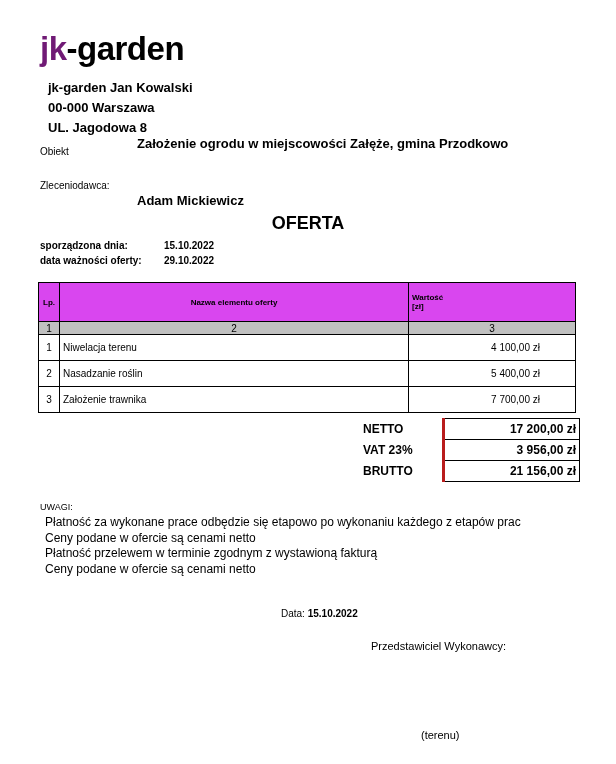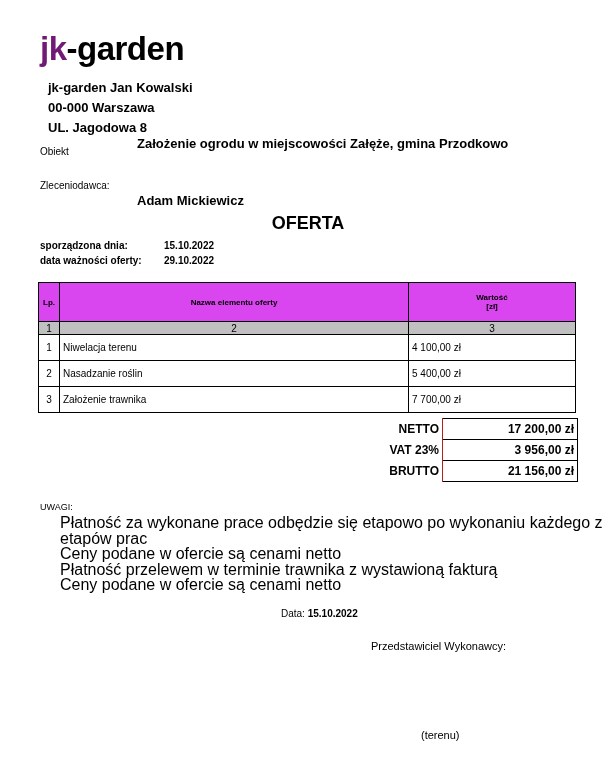--- a/index.html
+++ b/index.html
@@ -14,27 +14,27 @@
   .bold13 { font-size: 13px; font-weight: bold; }
   .title { left: 0; width: 616px; top: 213px; text-align: center; font-size: 18px; font-weight: bold; }
   .dates { left: 40px; top: 238px; font-size: 10px; font-weight: bold; line-height: 15px; }
   .dates .k { display: inline-block; width: 124px; }
   table.items { position: absolute; left: 38px; top: 282px; width: 538px; border-collapse: collapse; font-size: 10px; }
   table.items td { border: 1px solid #000; padding: 0 3px; }
   table.items tr.hdr td { background: #d946ef; height: 38px; font-weight: bold; font-size: 8px; text-align: center; }
   table.items tr.num td { background: #c0c0c0; height: 12px; text-align: center; font-size: 10px; }
   table.items tr.row td { height: 25px; }
   .c-lp { width: 14px; text-align: center; }
-  .c-val { width: 128px; padding-right: 35px !important; }
+  .c-val { width: 128px; text-align: right; padding-right: 35px !important; }
   table.totals { position: absolute; left: 360px; top: 418px; border-collapse: collapse; font-size: 12px; font-weight: bold; }
   table.totals td { height: 20px; padding: 0 3px; }
-  table.totals td.k { text-align: right; width: 76px; border-right: 1px solid #b91c1c; }
+  table.totals td.k { width: 76px; border-right: 3px solid #b91c1c; }
   table.totals td.v { text-align: right; width: 128px; border: 1px solid #000; }
   .uwagi { left: 40px; top: 502px; font-size: 9px; }
-  .notes { left: 60px; top: 515px; font-size: 16px; line-height: 15.5px; }
+  .notes { left: 45px; top: 515px; font-size: 12px; line-height: 15.5px; }
   .data { left: 281px; top: 608px; font-size: 10px; }
   .rep { left: 371px; top: 640px; font-size: 11px; }
   .podpis { left: 421px; top: 729px; font-size: 11px; }
 </style>
 </head>
 <body>
 
 <div class="abs logo"><span class="green">jk</span><span>-garden</span></div>
 
 <div class="abs company">
@@ -54,21 +54,21 @@
 <div class="abs dates">
   <div><span class="k">sporządzona dnia:</span><span>15.10.2022</span></div>
   <div><span class="k">data ważności oferty:</span><span>29.10.2022</span></div>
 </div>
 
 <table class="items">
   <tbody>
       <tr class="hdr">
     <td class="c-lp">Lp.</td>
     <td>Nazwa elementu oferty</td>
-    <td class="c-val" style="text-align:center;padding-right:3px !important;margin-top:8px;">
+    <td class="c-val" style="text-align:left;padding-right:3px !important;margin-top:8px;">
       <div>Wartość</div>
       <div>[zł]</div>
     </td>
   </tr>
   <tr class="num">
     <td>1</td>
     <td>2</td>
     <td style="text-align:center;padding-right:3px !important;">3</td>
   </tr>
   <tr class="row">
@@ -103,19 +103,19 @@
     <td class="k">BRUTTO</td>
     <td class="v">21 156,00 zł</td>
   </tr>
 </tbody>
   </table>
 
 <div class="abs uwagi">UWAGI:</div>
 <div class="abs notes">
   <div>Płatność za wykonane prace odbędzie się etapowo po wykonaniu każdego z etapów prac</div>
   <div>Ceny podane w ofercie są cenami netto</div>
-  <div>Płatność przelewem w terminie trawnika z wystawioną fakturą</div>
+  <div>Płatność przelewem w terminie zgodnym z wystawioną fakturą</div>
   <div>Ceny podane w ofercie są cenami netto</div>
 </div>
 
 <div class="abs data"><span>Data:</span> <b>15.10.2022</b></div>
 <div class="abs rep">Przedstawiciel Wykonawcy:</div>
 <div class="abs podpis">(terenu)</div>
 
 </body></html>

